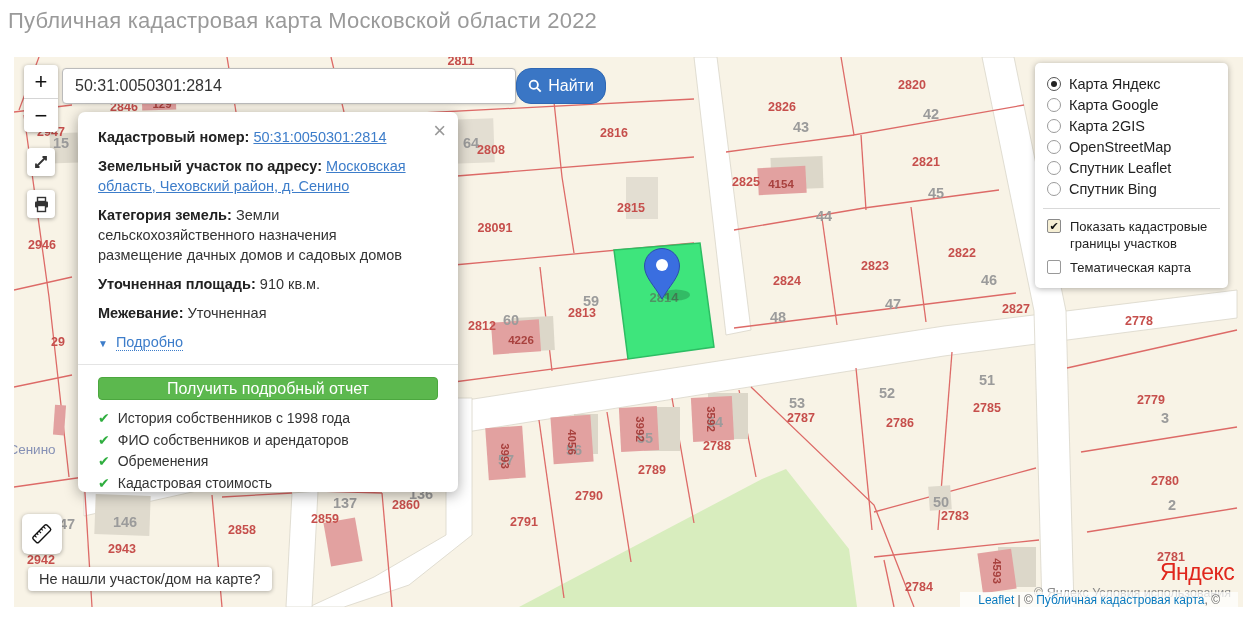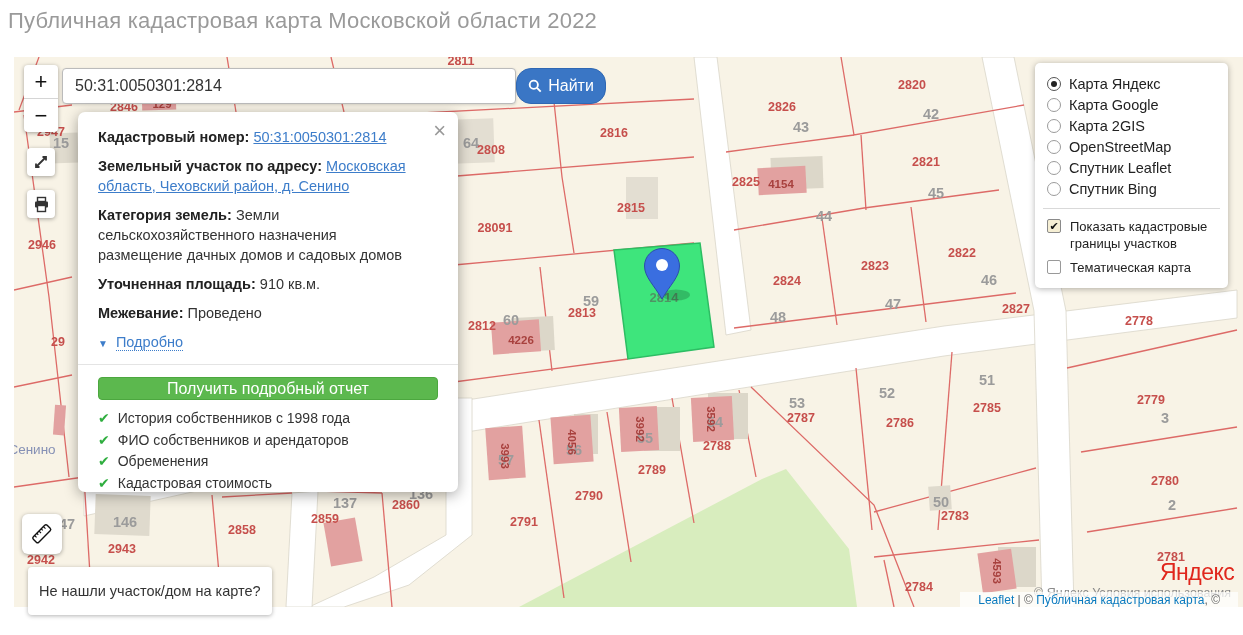--- a/index.html
+++ b/index.html
@@ -70,21 +70,21 @@
   .radio.on{border-color:#555;position:relative}
   .radio.on::after{content:"";position:absolute;left:3px;top:3px;width:6px;height:6px;border-radius:50%;background:#222}
   .lsep{border:none;border-top:1px solid #d9d9d9;margin:9px -4px 9px -4px}
   .orow{display:flex;gap:9px;font-size:13px;color:#222;cursor:pointer;margin-top:7px;line-height:17px;align-items:flex-start}
   .cb{width:14px;height:14px;border:1px solid #999;border-radius:2px;background:#fff;flex:0 0 auto;margin-top:1px;
       font-size:11px;line-height:13px;text-align:center;color:#111;box-sizing:border-box}
   .cb.on{background:#f6efd4;border-color:#8a8a8a}
   
   .not-found{
     position:absolute;left:28px;top:567px;background:#fff;border-radius:4px;box-shadow:0 1px 4px rgba(0,0,0,.3);
-    padding:16px 11px;font-size:14.5px;color:#333;white-space:nowrap;
+    padding:4px 11px;font-size:14.5px;color:#333;white-space:nowrap;
   }
   
   .yandex-logo{position:absolute;left:1160px;top:559px;color:#e0261c;font-size:23px;font-weight:normal;letter-spacing:-.5px}
   .yandex-terms{position:absolute;right:12px;top:586px;color:#8a8a8a;font-size:12.5px;white-space:nowrap}
   .attribution{
     position:absolute;right:5px;top:592px;background:rgba(255,255,255,.72);padding:1px 18px;
     font-size:12px;color:#666;white-space:nowrap;
   }
   .attribution a{color:#0a7abf;text-decoration:none;cursor:pointer}
 </style>
@@ -310,21 +310,21 @@
     <span>Земли сельскохозяйственного назначения</span>
     <br>
     <span>размещение дачных домов и садовых домов</span>
   </p>
   <p>
     <b>Уточненная площадь:</b>
     <span>910 кв.м.</span>
   </p>
   <p>
     <b>Межевание:</b>
-    <span>Проведено</span>
+    <span>Уточненная</span>
   </p>
   <p>
     <span class="details-arrow">▼</span>
     <a class="details-link">Подробно</a>
   </p>
   <hr>
   <button class="report-btn">Получить подробный отчет</button>
   <div id="benefits">
       <div class="benefit">
         <span class="check">✔</span>

